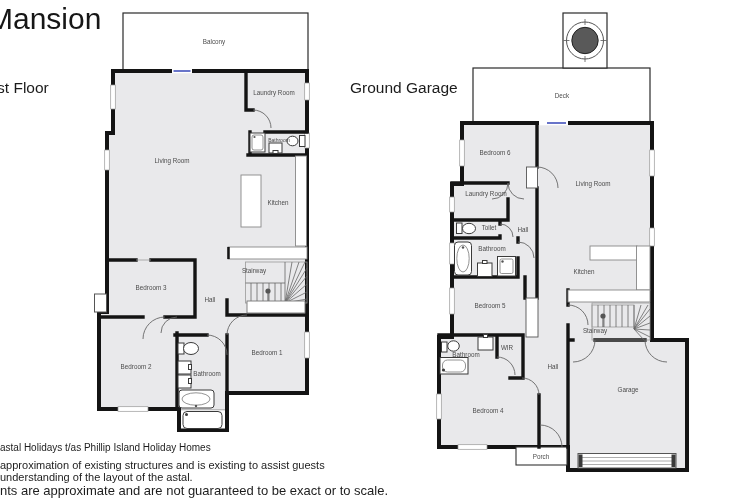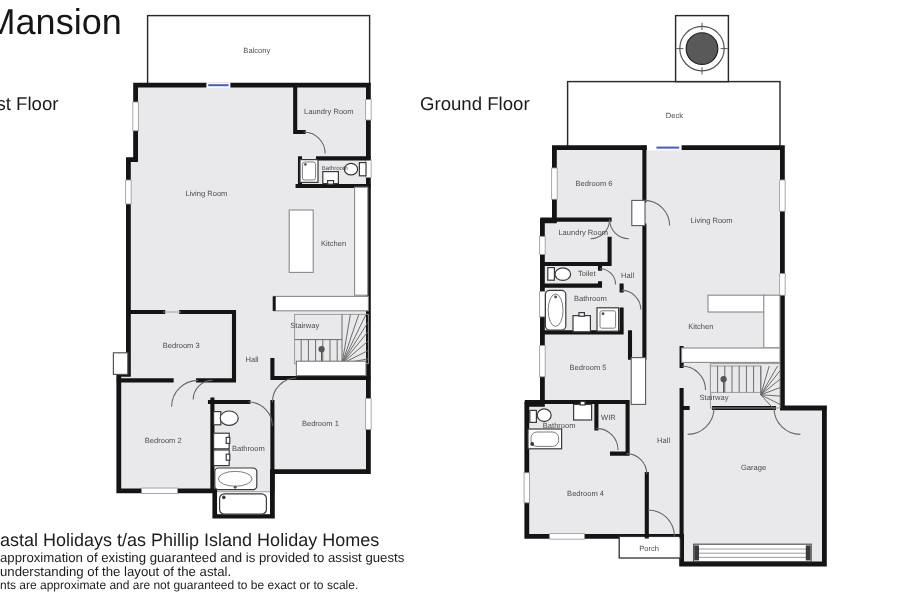--- a/index.html
+++ b/index.html
@@ -5,41 +5,41 @@
   html,body{margin:0;padding:0;}
   body{width:750px;height:500px;overflow:hidden;position:relative;background:#fff;
        font-family:"Liberation Sans","DejaVu Sans",sans-serif;}
   .abs{position:absolute;}
   #title{left:-12px;top:2px;font-size:30px;color:#161616;letter-spacing:0px;white-space:nowrap;}
   .floor-heading{font-size:15.5px;color:#1b1b1b;white-space:nowrap;}
   #heading-first{left:-21px;top:79px;}
   #heading-ground{left:350px;top:79px;}
   #plan-svg{left:0;top:0;width:750px;height:500px;}
   .footer-line{left:0;color:#1d1d1d;white-space:nowrap;}
-  #footer-company{top:442px;font-size:15px;}
+  #footer-company{top:442px;font-size:10px;}
   #footer-d1{top:459px;font-size:11px;}
   #footer-d2{top:471px;font-size:11px;}
-  #footer-d3{top:483px;font-size:10px;}
+  #footer-d3{top:483px;font-size:13px;}
   .rlabel{font-family:"Liberation Sans",sans-serif;font-size:6.3px;fill:#4c4c4c;text-anchor:middle;}
   .rlabel-xs{font-size:5px;}
   .wall{stroke:#141414;stroke-width:3.4;fill:none;stroke-linecap:square;}
   .thin{stroke:#999;stroke-width:0.8;fill:none;}
   .stair{stroke:#666;stroke-width:0.8;fill:none;}
   .arc{stroke:#666;stroke-width:0.9;fill:none;}
   .fix{fill:#fff;stroke:#3a3a3a;stroke-width:1;}
   .fixthin{fill:none;stroke:#777;stroke-width:0.8;}
   .win{fill:#fff;stroke:#999;stroke-width:0.7;}
   .counter{fill:#fff;stroke:#888;stroke-width:0.9;}
 </style>
 </head>
 <body>
 
 <div id="title" class="abs">Mansion</div>
 <div id="heading-first" class="abs floor-heading">First Floor</div>
-<div id="heading-ground" class="abs floor-heading">Ground Floor</div>
+<div id="heading-ground" class="abs floor-heading">Ground Garage</div>
 
 <svg id="plan-svg" class="abs" viewBox="0 0 750 500">
 
   <g>
 
     <rect x="123" y="13" width="185" height="58" fill="#fff" stroke="#2a2a2a" stroke-width="1.2"></rect>
 
     <path d="M113,71 L307,71 L307,393 L227,393 L227,430 L179,430 L179,409 L99,409 L99,312 L107,312 L107,133 L113,133 Z" fill="#e9e9eb" stroke="#141414" stroke-width="4"></path>
 
     <rect x="181" y="410" width="44" height="18.5" fill="#fff"></rect>
@@ -286,15 +286,15 @@
     <text x="507" y="350" class="rlabel">WIR</text>
     <text x="466" y="357" class="rlabel">Bathroom</text>
     <text x="553" y="369" class="rlabel">Hall</text>
     <text x="628" y="392" class="rlabel">Garage</text>
     <text x="488" y="413" class="rlabel">Bedroom 4</text>
     <text x="541" y="459" class="rlabel">Porch</text>
   </g>
 </svg>
 
 <div id="footer-company" class="abs footer-line">astal Holidays t/as Phillip Island Holiday Homes</div>
-<div id="footer-d1" class="abs footer-line">approximation of existing guaranteed and is provided to assist guests</div>
+<div id="footer-d1" class="abs footer-line">approximation of existing structures and is existing to assist guests</div>
 <div id="footer-d2" class="abs footer-line">understanding of the layout of the astal.</div>
 <div id="footer-d3" class="abs footer-line">nts are approximate and are not guaranteed to be exact or to scale.</div>
 
 </body></html>

